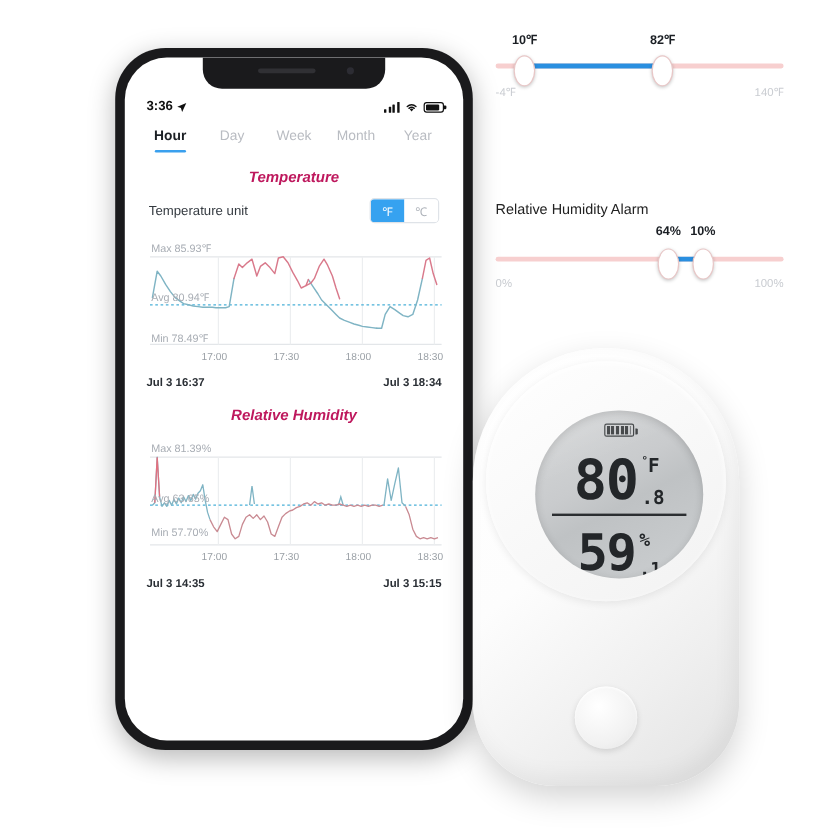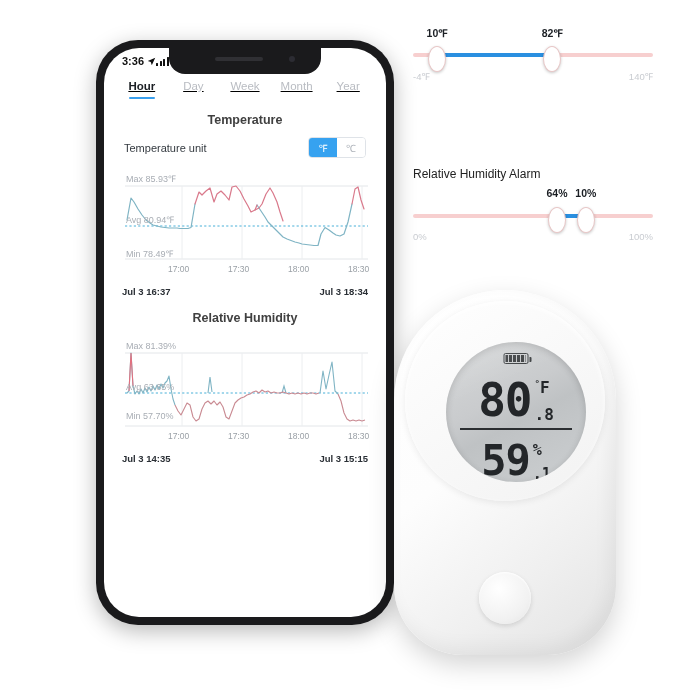--- a/index.html
+++ b/index.html
@@ -41,23 +41,23 @@
   }
   #notch .cam {
     position: absolute; right: 26px; top: 8px;
     width: 6px; height: 6px; border-radius: 50%;
     background: #2c2c33;
   }
 
   
   #statusbar {
     position: relative; height: 26px;
-    display: flex; align-items: center; justify-content: flex-start;
+    display: flex; align-items: center; justify-content: space-between;
     padding: 0 16px 0 18px;
-    font-size: 11px; font-weight: bold; color: #111;
+    font-size: 11px; font-weight: bold; color: #111; margin-top: 28px;
   }
   .sb-left { display:flex; align-items:center; gap:3px; }
   .sb-right { display:flex; align-items:center; gap:4px; }
   .loc-arrow { width: 9px; height: 9px; display:block; }
   .bars { display:flex; align-items:flex-end; gap:1.4px; height:9px; }
   .bars i { display:block; width:2.2px; background:#111; border-radius:0.5px; }
   .bars i:nth-child(1){height:3px;} .bars i:nth-child(2){height:5px;}
   .bars i:nth-child(3){height:7px;} .bars i:nth-child(4){height:9px;}
   .batt { width:17px; height:9px; border:1.2px solid #111; border-radius:2.5px; position:relative; }
   .batt::after{ content:""; position:absolute; right:-3px; top:2.6px; width:1.6px; height:3.4px; background:#111; border-radius:0 1px 1px 0;}
@@ -66,33 +66,33 @@
   
   #navbar {
     display:flex; align-items:center; justify-content:space-between;
     height: 40px; padding: 0 18px;
   }
   #back-btn { width:18px; height:18px; cursor:pointer; }
   #nav-title { font-size: 15px; font-weight: bold; color:#111; letter-spacing:0.1px; }
   #gear-btn { width:20px; height:20px; cursor:pointer; }
 
   
-  #tabs { display:flex; align-items:center; padding: 6px 18px 0 18px; gap:12px;text-decoration:underline; }
+  #tabs { display:flex; align-items:center; padding: 6px 18px 0 18px; gap:12px; }
   .tab {
     flex:1; text-align:center; font-size:11.5px; color:#b9bcc2;
     padding-bottom:7px; position:relative; cursor:pointer;
   }
   .tab.active { color:#1b1f24; font-weight:bold; }
   .tab.active::after{
     content:""; position:absolute; left:50%; transform:translateX(-50%);
     bottom:0; width:26px; height:2.4px; border-radius:2px; background:#3aa0ee;
   }
 
   
-  .sec-title { text-align:center; font-size:12.5px; font-weight:bold; color:#404040; margin-top:14px; }
+  .sec-title { text-align:center; font-size:12.5px; font-weight:bold; color:#be185d; margin-top:14px;font-style:italic; }
   #unit-row {
     display:flex; align-items:center; justify-content:space-between;
     padding: 10px 20px 0 20px;
   }
   #unit-label { font-size:11px; color:#343a40; }
   #unit-toggle { display:flex; border:1px solid #dfe3e8; border-radius:4px; overflow:hidden; }
   #unit-toggle div {
     width:28px; height:19px; display:flex; align-items:center; justify-content:center;
     font-size:10px; cursor:pointer; color:#aeb3ba; background:#fff;
   }

